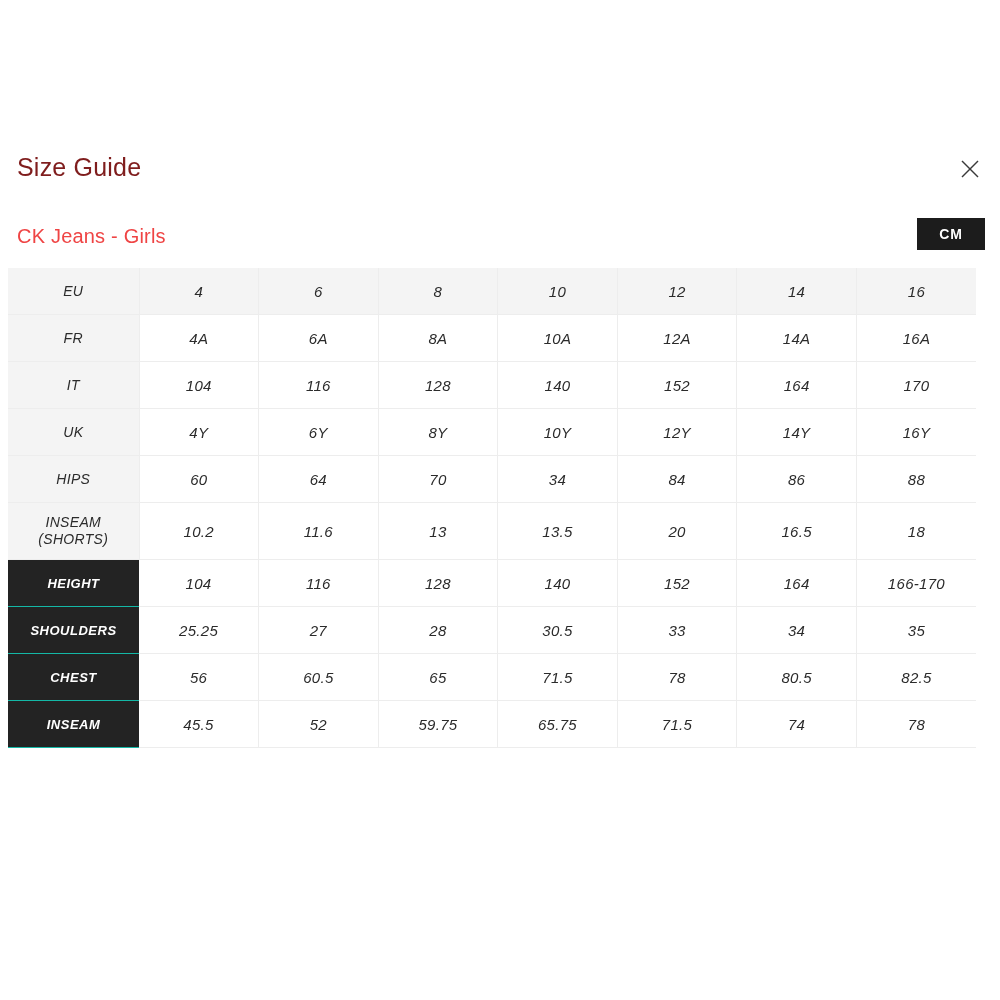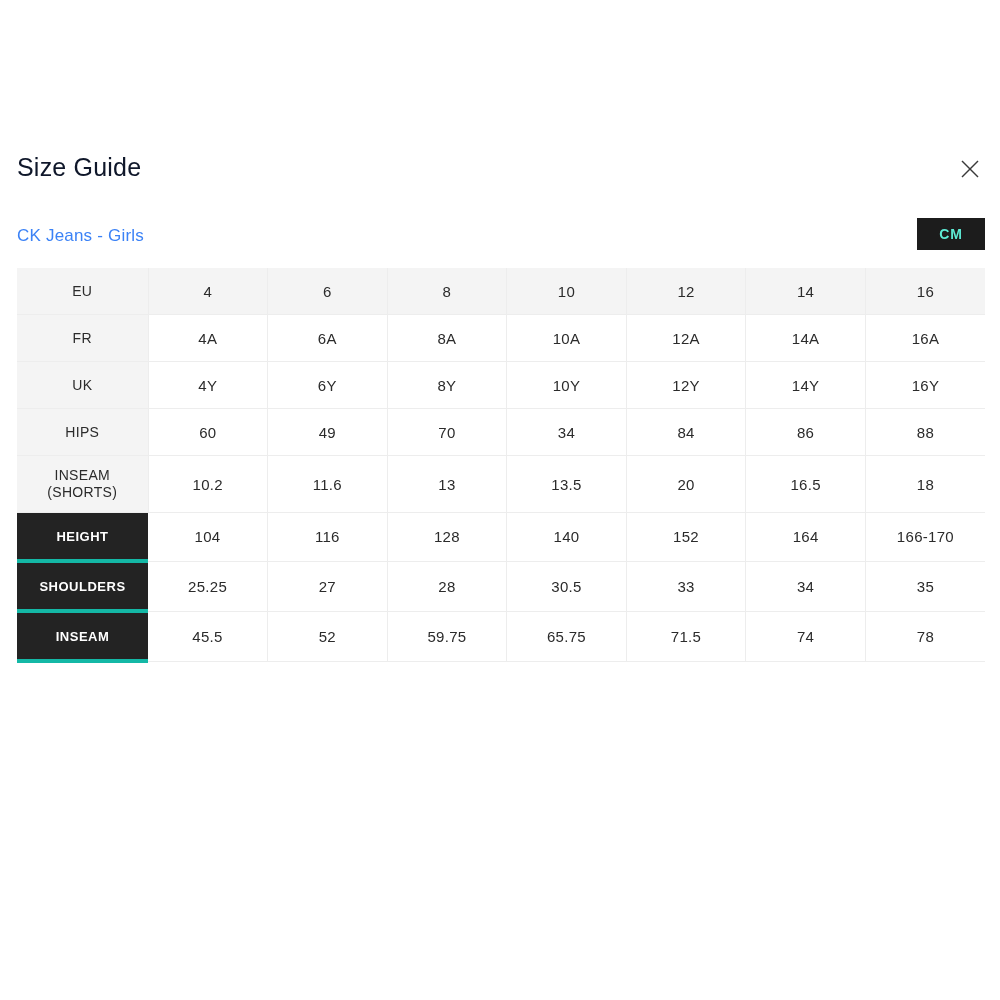--- a/index.html
+++ b/index.html
@@ -35,21 +35,21 @@
     width: 968px;
     height: 46px;
   }
   .page-title {
     position: absolute;
     left: 0;
     top: 0;
     font-size: 25px;
     font-weight: 400;
     letter-spacing: 0.2px;
-    color: #0f172a;
+    color: #7f1d1d;
     line-height: 34px;
     margin: 0;
   }
   .close-button {
     position: absolute;
     right: 0;
     top: 4px;
     width: 30px;
     height: 30px;
     display: flex;
@@ -67,54 +67,55 @@
     position: absolute;
     left: 17px;
     top: 222px;
     width: 968px;
     height: 34px;
   }
   .subtitle {
     position: absolute;
     left: 0;
     top: 3px;
-    font-size: 17px;
+    font-size: 20px;
     font-weight: 400;
-    color: #3b82f6;
+    color: #ef4444;
     letter-spacing: 0.2px;
     line-height: 22px;
   }
   .unit-toggle {
     position: absolute;
     right: 0;
     top: -4px;
     display: flex;
   }
   .unit-button {
     min-width: 68px;
     height: 32px;
     background: #1c1c1c;
-    color: #5eead4;
+    color: #ffffff;
     font-size: 14px;
     font-weight: 700;
     letter-spacing: 0.8px;
     display: flex;
     align-items: center;
     justify-content: center;
     border: none;
     cursor: pointer;
     font-family: "Liberation Sans", sans-serif;
   }
 
   
   .size-table-wrap {
     position: absolute;
-    left: 17px;
+    left: 8px;
     top: 268px;
     width: 968px;
+    font-style: italic;
   }
   table.size-table {
     border-collapse: collapse;
     table-layout: fixed;
     width: 968px;
     font-size: 15px;
   }
   table.size-table col.label-col { width: 131px; }
   table.size-table col.data-col  { width: 119.57px; }
 
@@ -150,21 +151,21 @@
     background: #f4f4f4;
   }
   
   tr.group-measure td.row-label {
     background: #232323;
     color: #ffffff;
     font-weight: 700;
     font-size: 13px;
     letter-spacing: 0.5px;
     border-right: none;
-    border-bottom: 4px solid #14b8a6;
+    border-bottom: 1px solid #14b8a6;
   }
   tr.tall td { height: 56px; }
   td.row-label .label-line { display: block; line-height: 17px; }
 </style>
 </head>
 <body>
 
 <div class="modal">
 
   <div class="header">
@@ -220,36 +221,48 @@
             <td class="data-cell">4A</td>
             <td class="data-cell">6A</td>
             <td class="data-cell">8A</td>
             <td class="data-cell">10A</td>
             <td class="data-cell">12A</td>
             <td class="data-cell">14A</td>
             <td class="data-cell">16A</td>
           </tr>
           <tr class="group-size">
             <td class="row-label">
+              <span class="label-line">IT</span>
+            </td>
+            <td class="data-cell">104</td>
+            <td class="data-cell">116</td>
+            <td class="data-cell">128</td>
+            <td class="data-cell">140</td>
+            <td class="data-cell">152</td>
+            <td class="data-cell">164</td>
+            <td class="data-cell">170</td>
+          </tr>
+          <tr class="group-size">
+            <td class="row-label">
               <span class="label-line">UK</span>
             </td>
             <td class="data-cell">4Y</td>
             <td class="data-cell">6Y</td>
             <td class="data-cell">8Y</td>
             <td class="data-cell">10Y</td>
             <td class="data-cell">12Y</td>
             <td class="data-cell">14Y</td>
             <td class="data-cell">16Y</td>
           </tr>
           <tr class="group-size">
             <td class="row-label">
               <span class="label-line">HIPS</span>
             </td>
             <td class="data-cell">60</td>
-            <td class="data-cell">49</td>
+            <td class="data-cell">64</td>
             <td class="data-cell">70</td>
             <td class="data-cell">34</td>
             <td class="data-cell">84</td>
             <td class="data-cell">86</td>
             <td class="data-cell">88</td>
           </tr>
           <tr class="group-size tall">
             <td class="row-label">
               <span class="label-line">INSEAM</span>
               <span class="label-line">(SHORTS)</span>
@@ -281,20 +294,32 @@
             <td class="data-cell">25.25</td>
             <td class="data-cell">27</td>
             <td class="data-cell">28</td>
             <td class="data-cell">30.5</td>
             <td class="data-cell">33</td>
             <td class="data-cell">34</td>
             <td class="data-cell">35</td>
           </tr>
           <tr class="group-measure">
             <td class="row-label">
+              <span class="label-line">CHEST</span>
+            </td>
+            <td class="data-cell">56</td>
+            <td class="data-cell">60.5</td>
+            <td class="data-cell">65</td>
+            <td class="data-cell">71.5</td>
+            <td class="data-cell">78</td>
+            <td class="data-cell">80.5</td>
+            <td class="data-cell">82.5</td>
+          </tr>
+          <tr class="group-measure">
+            <td class="row-label">
               <span class="label-line">INSEAM</span>
             </td>
             <td class="data-cell">45.5</td>
             <td class="data-cell">52</td>
             <td class="data-cell">59.75</td>
             <td class="data-cell">65.75</td>
             <td class="data-cell">71.5</td>
             <td class="data-cell">74</td>
             <td class="data-cell">78</td>
           </tr>

